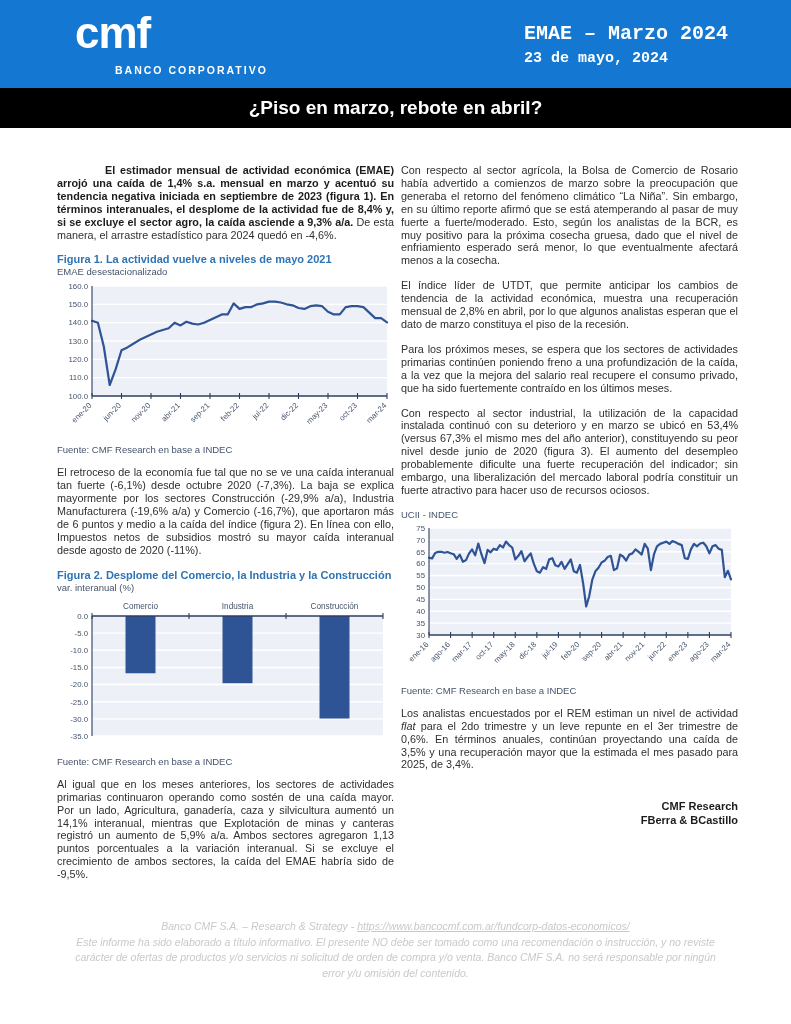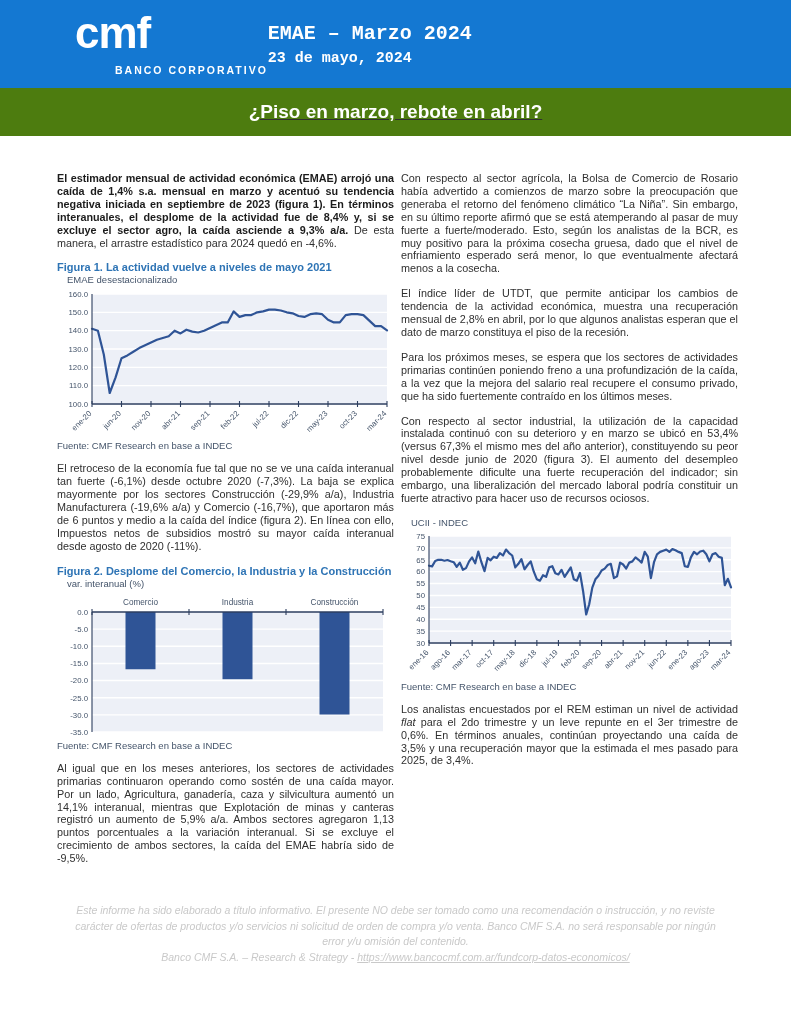--- a/index.html
+++ b/index.html
@@ -5,57 +5,57 @@
   * { margin:0; padding:0; box-sizing:border-box; }
   html,body { background:#ffffff; }
   .page {
     position:relative; width:791px; height:1024px; margin:0 auto;
     background:#ffffff; overflow:hidden;
     font-family:"Liberation Sans", sans-serif; color:#303030;
   }
   
   .topbar {
     height:88px; background:#1478d2; display:flex;
-    justify-content:flex-start; align-items:center;
+    justify-content:space-between; align-items:center;
     padding:0 63px 0 75px;
   }
   .logo-text {
     color:#ffffff; font-size:44px; font-weight:bold; line-height:40px;
     letter-spacing:-1px;
   }
   .logo-sub {
     color:#ffffff; font-size:10.5px; font-weight:bold; letter-spacing:2px;
     margin-top:11px;
     padding-left:40px;
   }
   .header-right { text-align:left;font-family:Liberation Mono, monospace; }
   .report-title { color:#ffffff; font-size:20px; font-weight:bold; }
   .report-date  { color:#ffffff; font-size:15px; font-weight:bold; margin-top:5px; }
   
   .headline-bar {
-    height:48px; background:#4d7c0f; display:flex;
-    align-items:center; justify-content:center;text-decoration:underline;
+    height:40px; background:#000000; display:flex;
+    align-items:center; justify-content:center;
   }
   .headline-bar h1 { color:#ffffff; font-size:19px; font-weight:bold; }
   
   .content {
     display:flex; gap:7px; padding:36px 53px 0 57px;
   }
   .col { width:337px; }
   .para {
     font-size:10.8px; line-height:12.9px; text-align:justify;
     color:#2f2f2f; margin-bottom:12px;
   }
-  .para strong { color:#1c1c1c; }
+  .para strong { color:#1c1c1c;margin-left:48px; }
   .para em { font-style:italic; }
   
   .fig { margin:2px 0 10px 0; }
   .fig-title { color:#2e74b5; font-weight:bold; font-size:11px; line-height:13px; }
-  .fig-subtitle { color:#44546a; font-size:9.5px; line-height:12px; margin-bottom:2px;margin-left:10px; }
-  .fig-source { color:#44546a; font-size:9.5px; line-height:12px; margin-top:0; }
+  .fig-subtitle { color:#44546a; font-size:9.5px; line-height:12px; margin-bottom:2px; }
+  .fig-source { color:#44546a; font-size:9.5px; line-height:12px; margin-top:12px; }
   .fig svg { display:block; }
   
   .signature { margin-top:28px; text-align:right; font-weight:bold;
     font-size:11px; line-height:14px; color:#1c1c1c; }
   
   .page-footer {
     margin-top:26px; padding:0 65px; text-align:center;
     font-size:10.5px; line-height:15.5px; font-style:italic; color:#c9c9c9;
   }
   .page-footer a { color:#c9c9c9; text-decoration:underline; font-style:italic; }
@@ -244,21 +244,25 @@
             <line x1="308.42857142857144" x2="308.42857142857144" y1="109" y2="115" stroke="#2c3e5f" stroke-width="1.1"></line>
             <text x="308.42857142857144" y="122" text-anchor="end" font-size="7.8" fill="#44546a" transform="rotate(-45 308.42857142857144 122)">ago-23</text>
             <line x1="330" x2="330" y1="109" y2="115" stroke="#2c3e5f" stroke-width="1.1"></line>
             <text x="330" y="122" text-anchor="end" font-size="7.8" fill="#44546a" transform="rotate(-45 330 122)">mar-24</text>
           </svg>
         <div class="fig-source">Fuente: CMF Research en base a INDEC</div>
       </figure>
 
       <p class="para"><span>Los analistas encuestados por el REM estiman un nivel de actividad </span><em>flat</em><span> para el 2do trimestre y un leve repunte en el 3er trimestre de 0,6%. En términos anuales, continúan proyectando una caída de 3,5% y una recuperación mayor que la estimada el mes pasado para 2025, de 3,4%.</span></p>
 
+      <div class="signature">
+        <div>CMF Research</div>
+        <div>FBerra &amp; BCastillo</div>
+      </div>
     </div>
   </main>
 
   <footer class="page-footer">
+    <div><span>Banco CMF S.A. – Research &amp; Strategy - </span><a href="#">https://www.bancocmf.com.ar/fundcorp-datos-economicos/</a></div>
     <div>Este informe ha sido elaborado a título informativo. El presente NO debe ser tomado como una recomendación o instrucción, y no reviste carácter de ofertas de productos y/o servicios ni solicitud de orden de compra y/o venta. Banco CMF S.A. no será responsable por ningún error y/u omisión del contenido.</div>
-    <div><span>Banco CMF S.A. – Research &amp; Strategy - </span><a href="#">https://www.bancocmf.com.ar/fundcorp-datos-economicos/</a></div>
   </footer>
 
 </div>
 
 </body></html>

